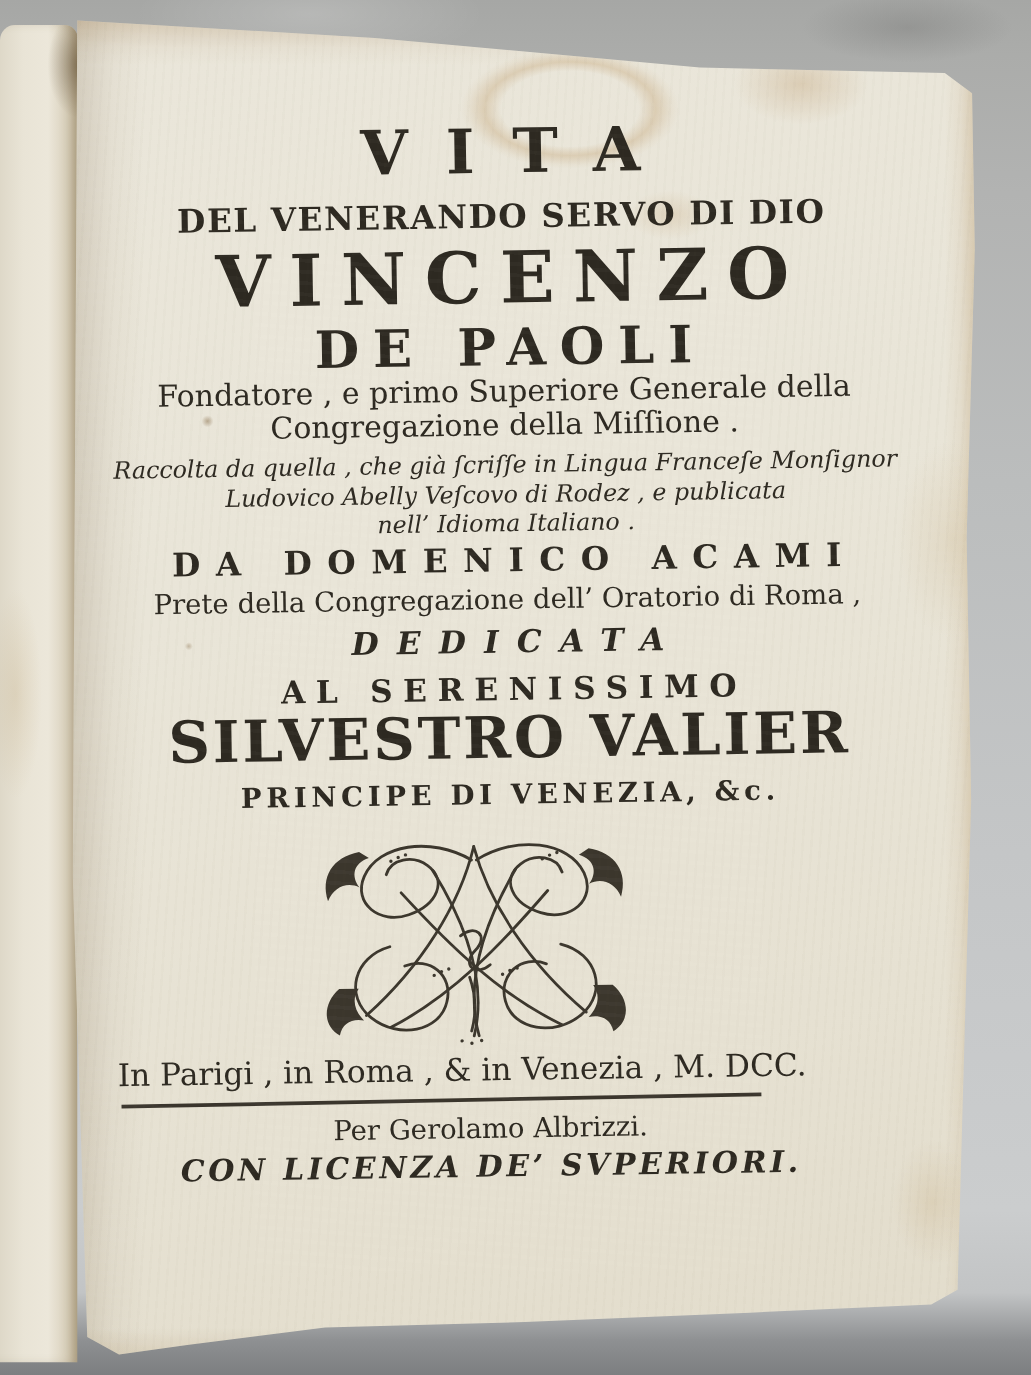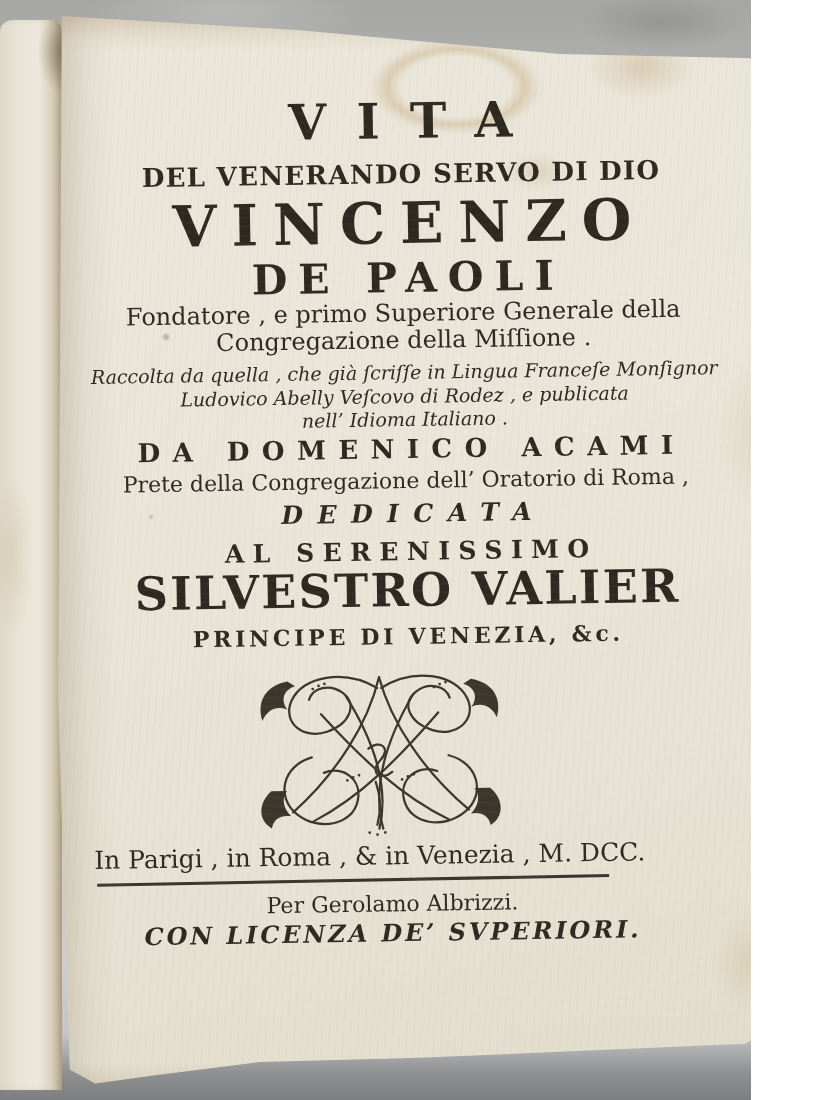--- a/index.html
+++ b/index.html
@@ -1,18 +1,18 @@
 <!DOCTYPE html>
 <html><head>
 <meta charset="utf-8">
 <style>
   html,body{margin:0;padding:0;}
   .photo{
     position:relative;
-    width:751px;height:1100px;
+    width:825px;height:1100px;
     overflow:hidden;
     font-family:"DejaVu Serif","Liberation Serif",serif;
     background:linear-gradient(180deg,
       #a6a7a5 0%, #abacaa 4%, #b2b3b2 14%, #bbbdbd 35%,
       #c4c6c7 62%, #cbcdce 88%, #c2c4c5 94%,
       #8e9092 97.5%, #7c7e80 100%);
   }
   
   .photo::before{
     content:"";position:absolute;inset:0;pointer-events:none;

